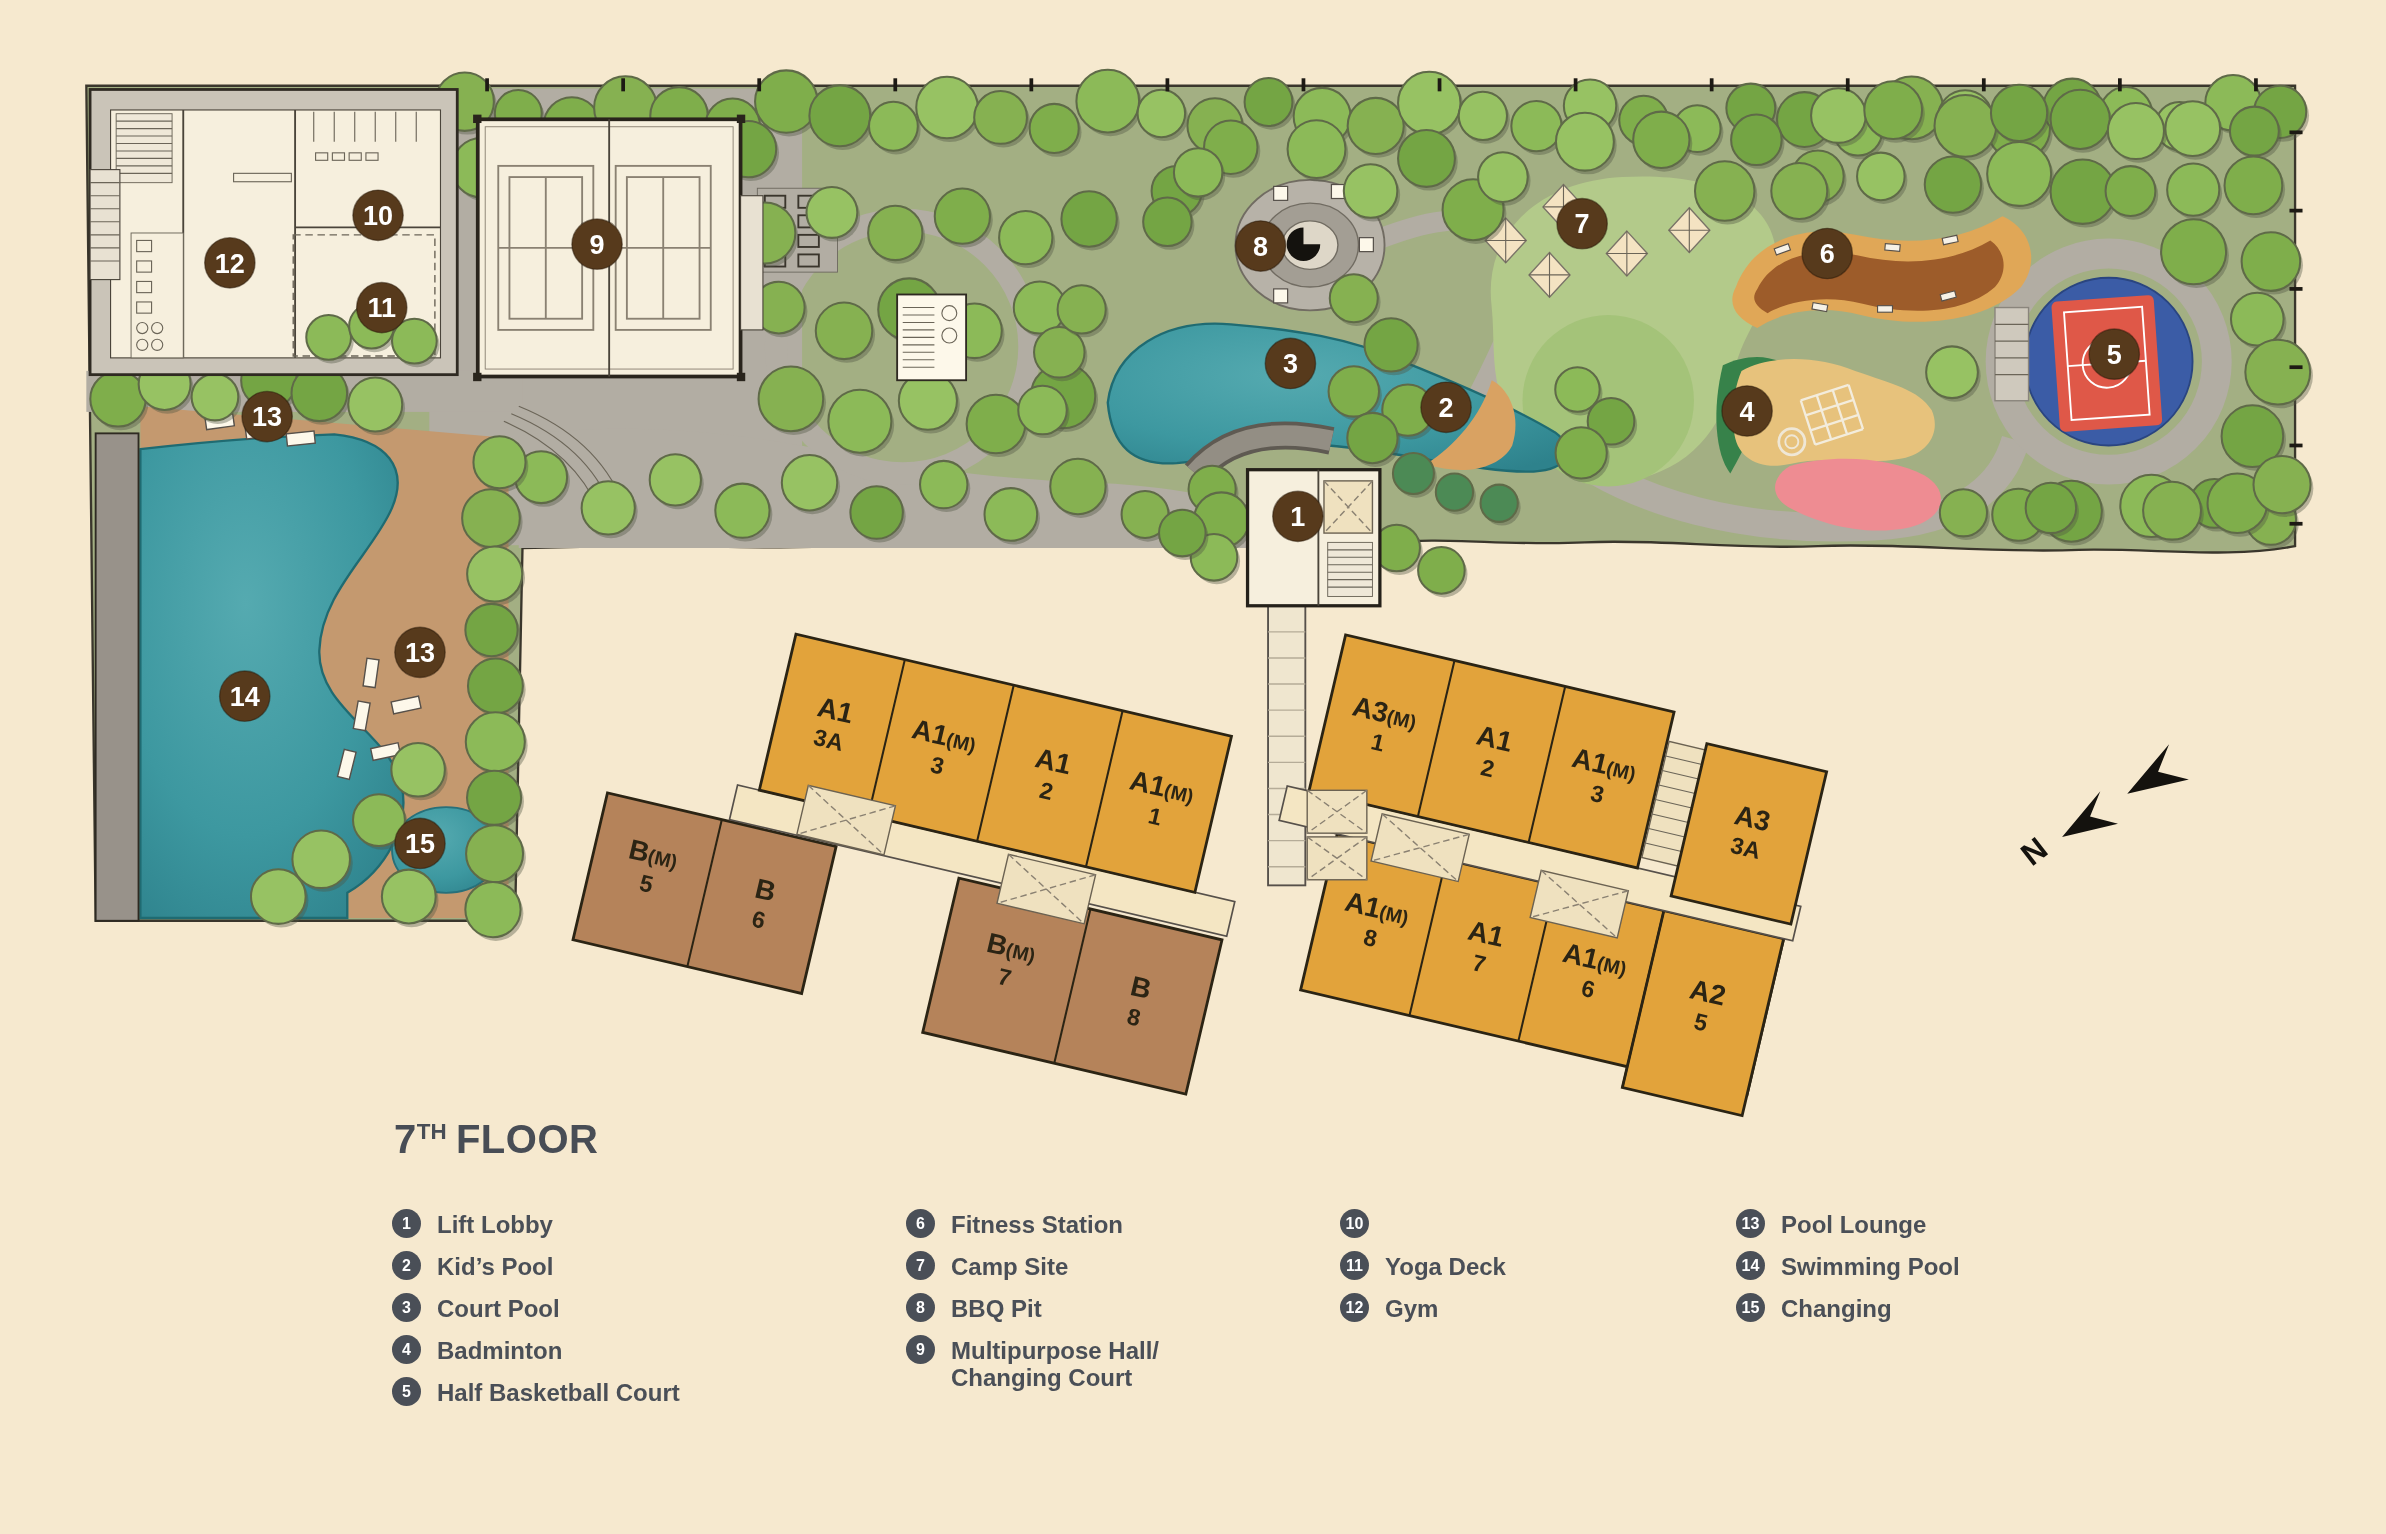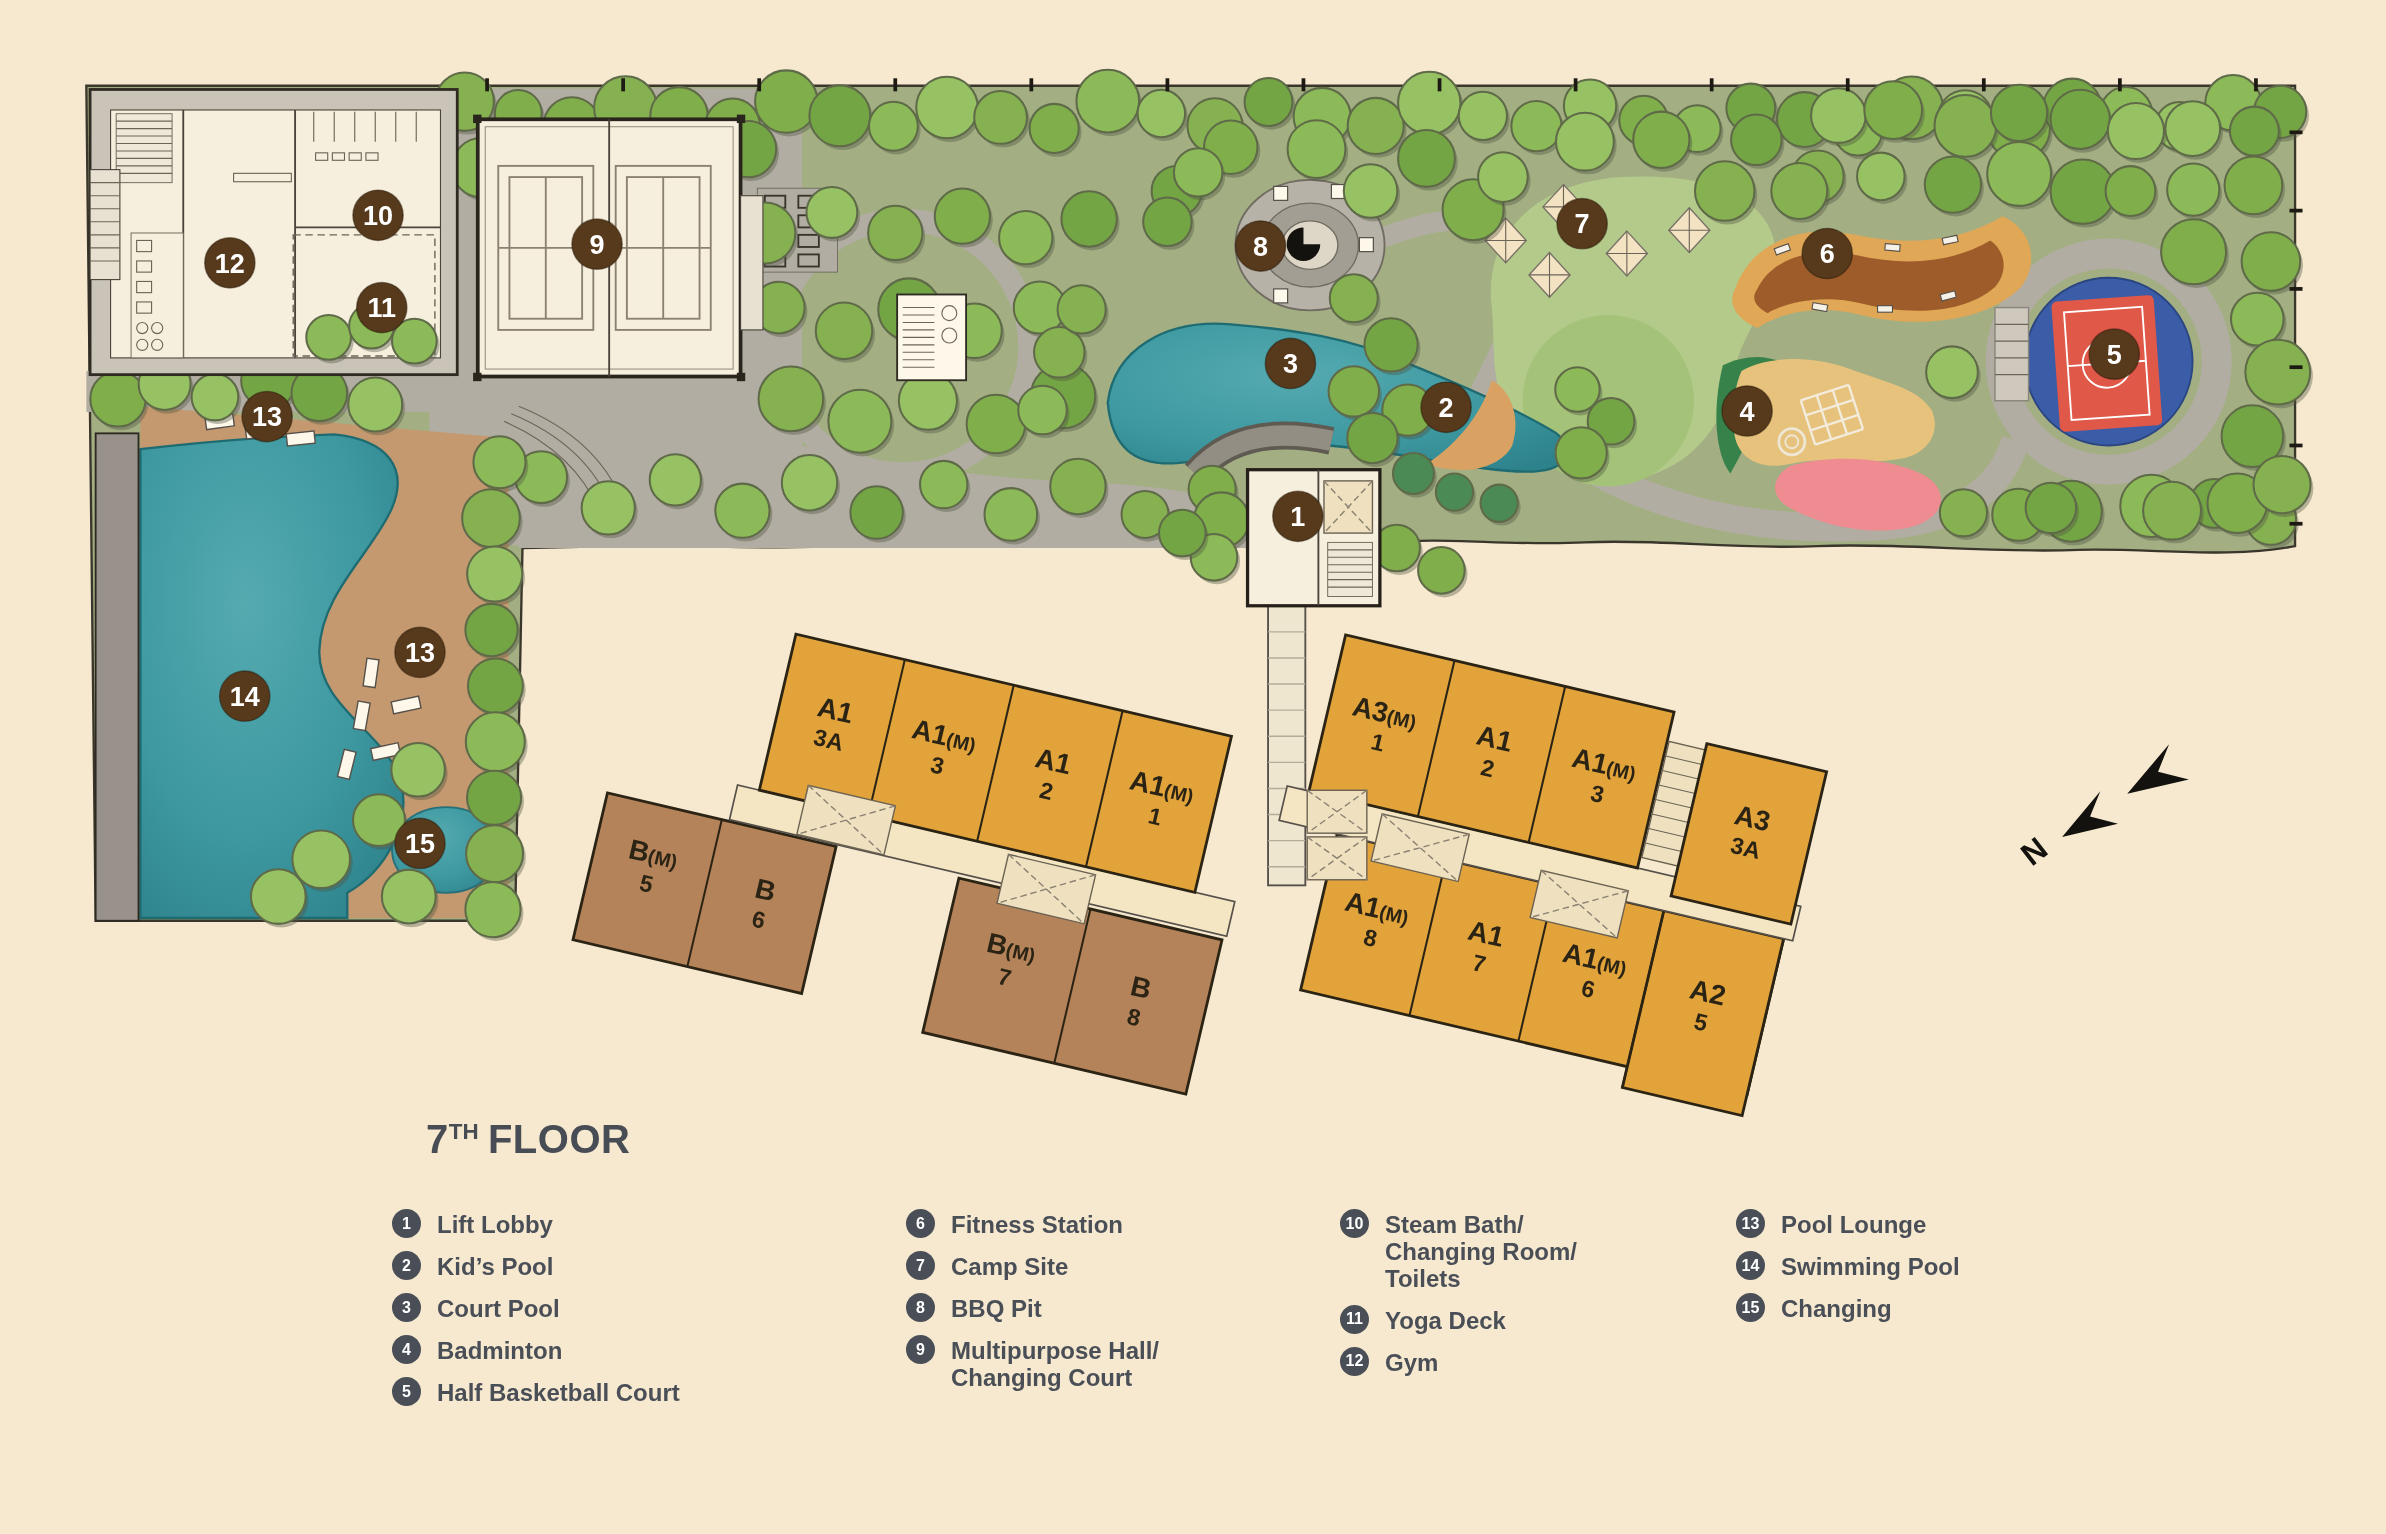--- a/index.html
+++ b/index.html
@@ -20,21 +20,21 @@
   .udiv{stroke:#2b2414;stroke-width:2.2;}
   .corridor{fill:#f4e6c3;stroke:#56504a;stroke-width:1.8;}
   .shaft{fill:#efe1bf;stroke:#6b6252;stroke-width:1.5;}
   .shaftx{stroke:#8a8172;stroke-width:1.5;stroke-dasharray:7 4;fill:none;}
   .court{fill:none;stroke:#8a8172;stroke-width:2;}
   .wallline{stroke:#4a443a;stroke-width:2;fill:none;}
   .thinline{stroke:#6b6558;stroke-width:1.2;fill:none;}
 
   
   .floor-title{position:absolute;left:394px;top:1117px;font-size:40px;font-weight:bold;
-               color:#484d55;letter-spacing:0.5px;margin-left:32px;}
+               color:#484d55;letter-spacing:0.5px;}
   .floor-title sup{font-size:22.4px;vertical-align:super;letter-spacing:0;}
   .floor-title .word{margin-left:9.3px;}
   #legend{position:absolute;left:0;top:0;width:100%;height:100%;}
   .legend-col{position:absolute;top:1209px;width:410px;}
   .legend-item{display:flex;align-items:flex-start;margin-bottom:13px;}
   .badge{flex:0 0 auto;width:29px;height:29px;border-radius:50%;color:#fff;font-size:16px;
          font-weight:bold;display:flex;align-items:center;justify-content:center;margin-right:16px;}
   .lbl{font-size:24px;line-height:27px;color:#4a4f57;font-weight:700;white-space:pre-line;padding-top:1.9px;}
 </style>
 </head>
@@ -843,23 +843,20 @@
         </div>
         <div class="legend-item">
           <span class="badge" style="background: rgb(74, 79, 87);">9</span>
           <span class="lbl">Multipurpose Hall/
 Changing Court</span>
         </div>
       </div>
       <div class="legend-col" style="left: 1340px;">
         <div class="legend-item">
           <span class="badge" style="background: rgb(74, 79, 87);">10</span>
-          <span class="lbl">Steam Bath/
-Changing Room/
-Toilets</span>
         </div>
         <div class="legend-item">
           <span class="badge" style="background: rgb(74, 79, 87);">11</span>
           <span class="lbl">Yoga Deck</span>
         </div>
         <div class="legend-item">
           <span class="badge" style="background: rgb(74, 79, 87);">12</span>
           <span class="lbl">Gym</span>
         </div>
       </div>

